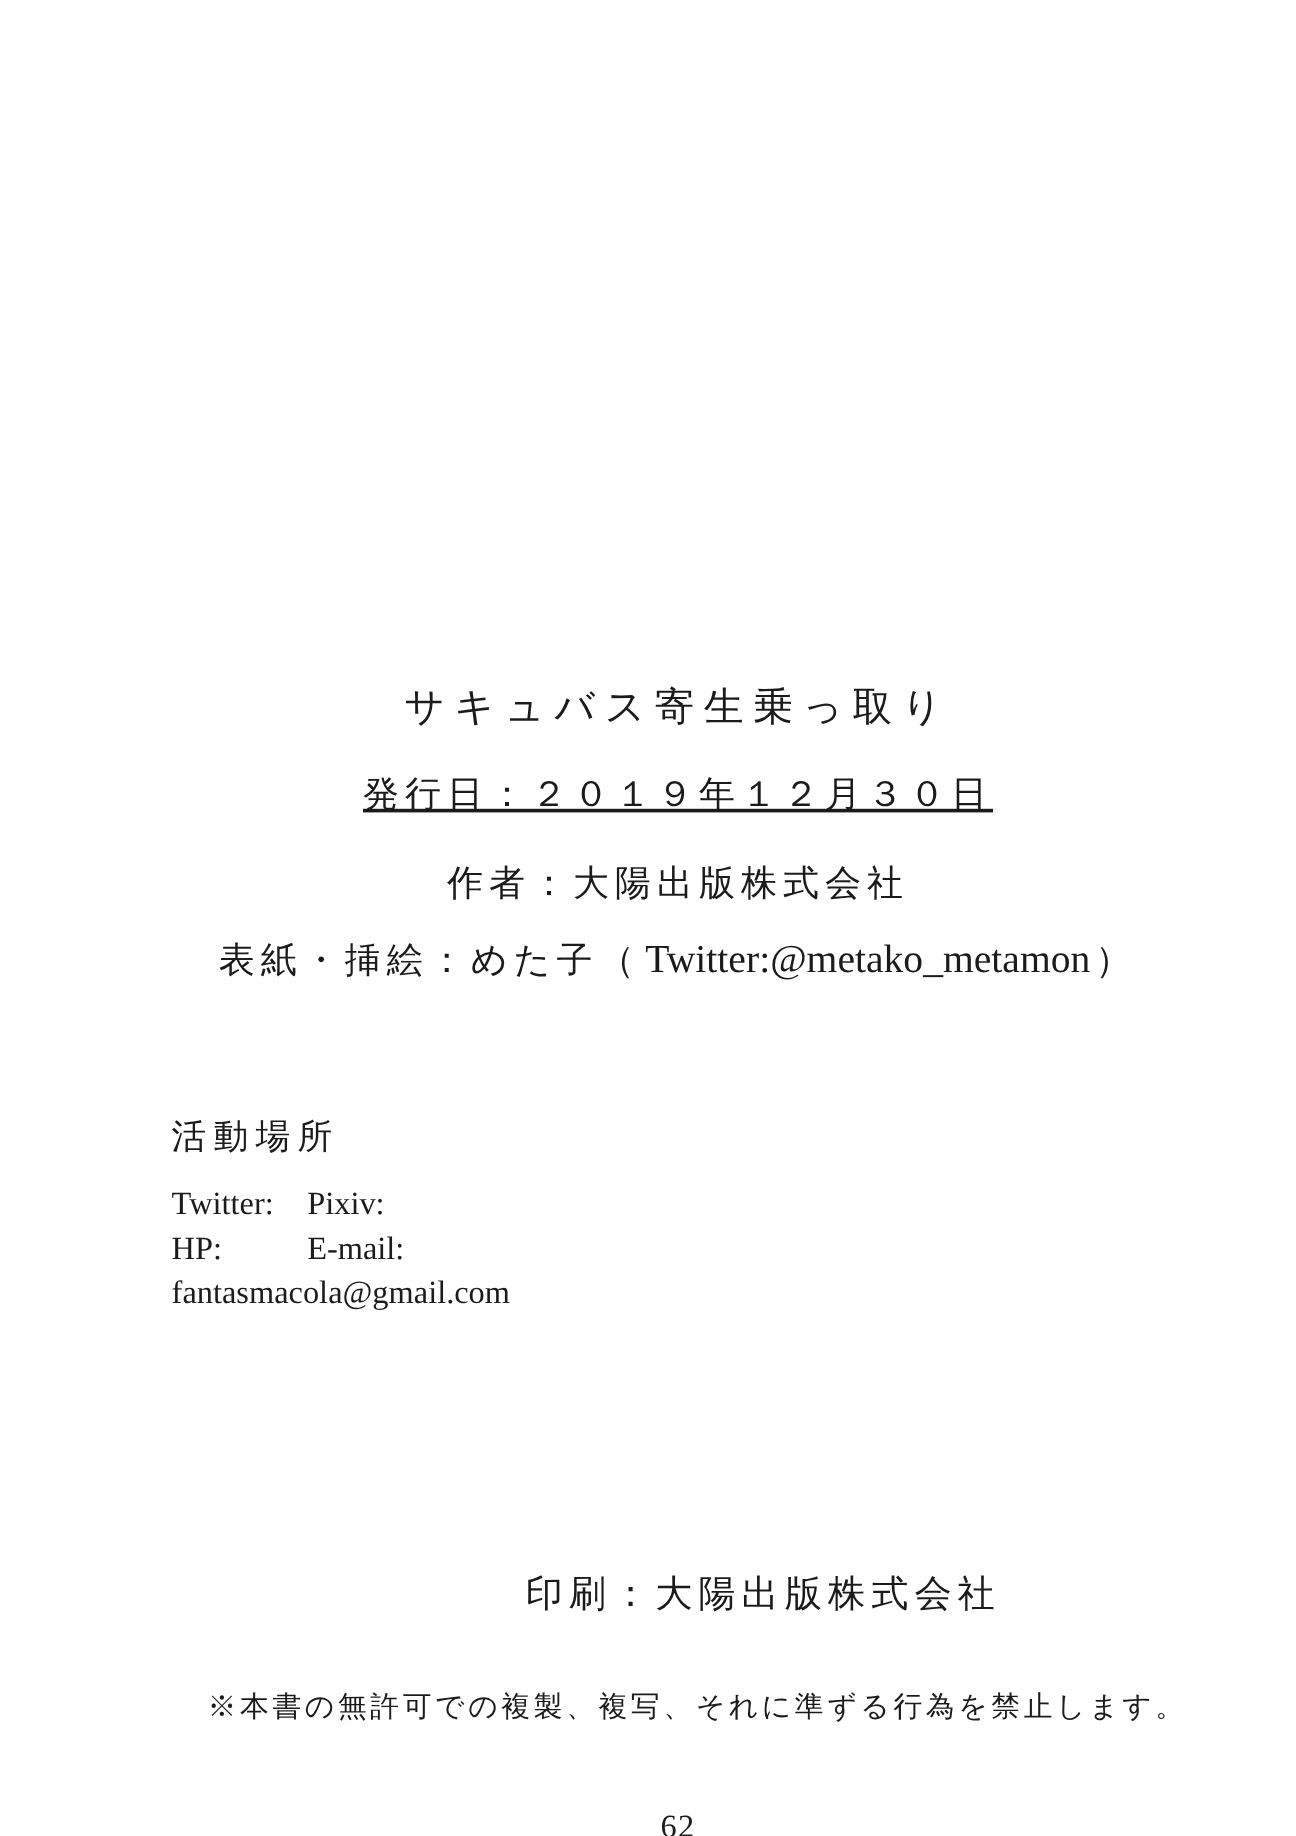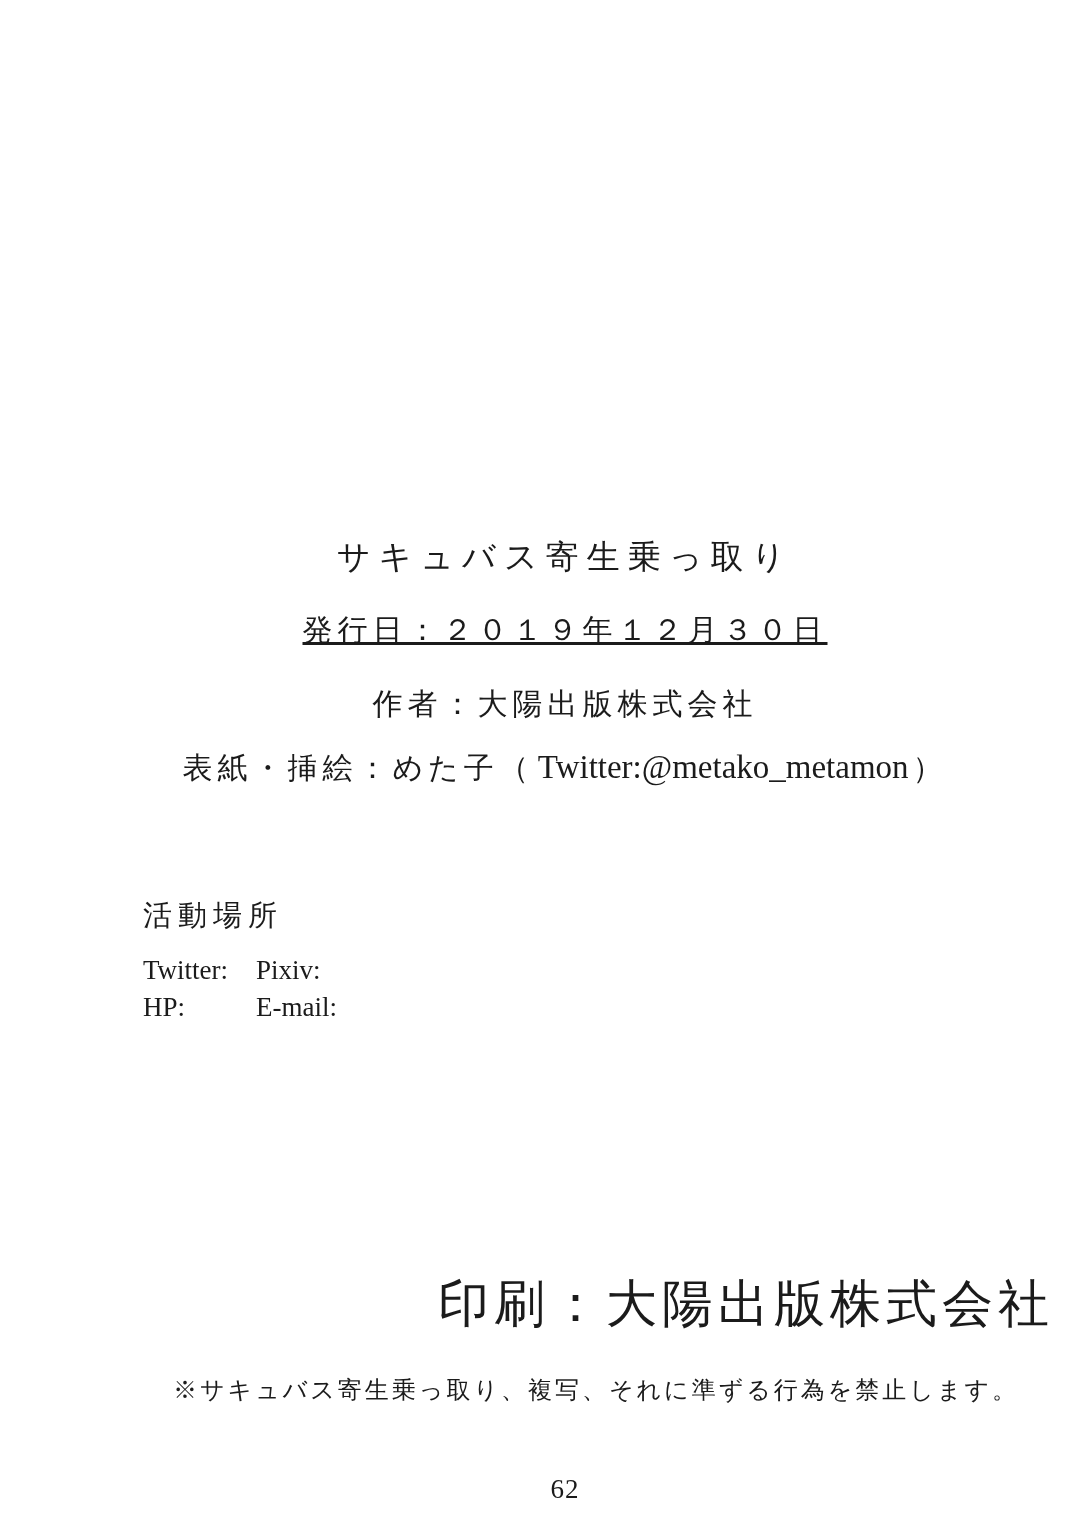--- a/index.html
+++ b/index.html
@@ -8,21 +8,21 @@
   }
   body {
     width: 1080px;
     height: 1530px;
     background: #ffffff;
     position: relative;
     overflow: hidden;
     font-family: "Liberation Serif", "DejaVu Serif", serif;
     color: #1b1b1b;
   }
-  .abs { position: absolute; }
+  .abs { position: absolute; margin-top: 33px; }
   .center-col {
     left: 50px;
     width: 1030px;
     text-align: center;
     line-height: 1;
     white-space: nowrap;
   }
   .jp {
     font-family: "Liberation Serif", "DejaVu Serif", serif;
   }
@@ -65,21 +65,21 @@
     top: 952px;
     display: grid;
     grid-template-columns: 113px auto;
     font-size: 27px;
     line-height: 37px;
     white-space: nowrap;
   }
   .printer-line {
     left: 438px;
     top: 1279px;
-    font-size: 51px;
+    font-size: 31px;
     letter-spacing: 5px;
     line-height: 1;
     white-space: nowrap;
   }
   .notice-line {
     left: 173px;
     top: 1375px;
     font-size: 24px;
     letter-spacing: 3px;
     line-height: 1.3;
@@ -105,19 +105,20 @@
 <div class="abs activity-heading jp">活動場所</div>
 
 <div class="abs activity-links">
   <span>Twitter:</span>
 
   <span>Pixiv:</span>
 
   <span>HP:</span>
 
   <span>E-mail:</span>
+  <span>fantasmacola@gmail.com</span>
 </div>
 
 <div class="abs printer-line jp">印刷：大陽出版株式会社</div>
 
-<div class="abs notice-line jp">※サキュバス寄生乗っ取り、複写、それに準ずる行為を禁止します。</div>
+<div class="abs notice-line jp">※本書の無許可での複製、複写、それに準ずる行為を禁止します。</div>
 
 <div class="abs center-col page-number">62</div>
 
 </body></html>

